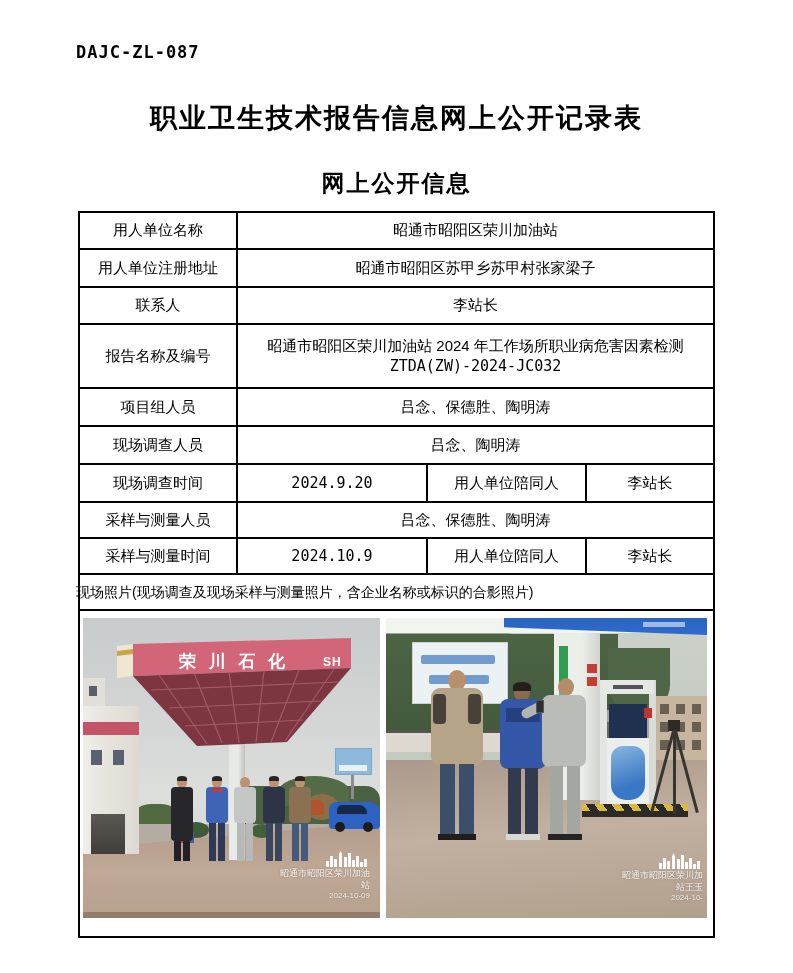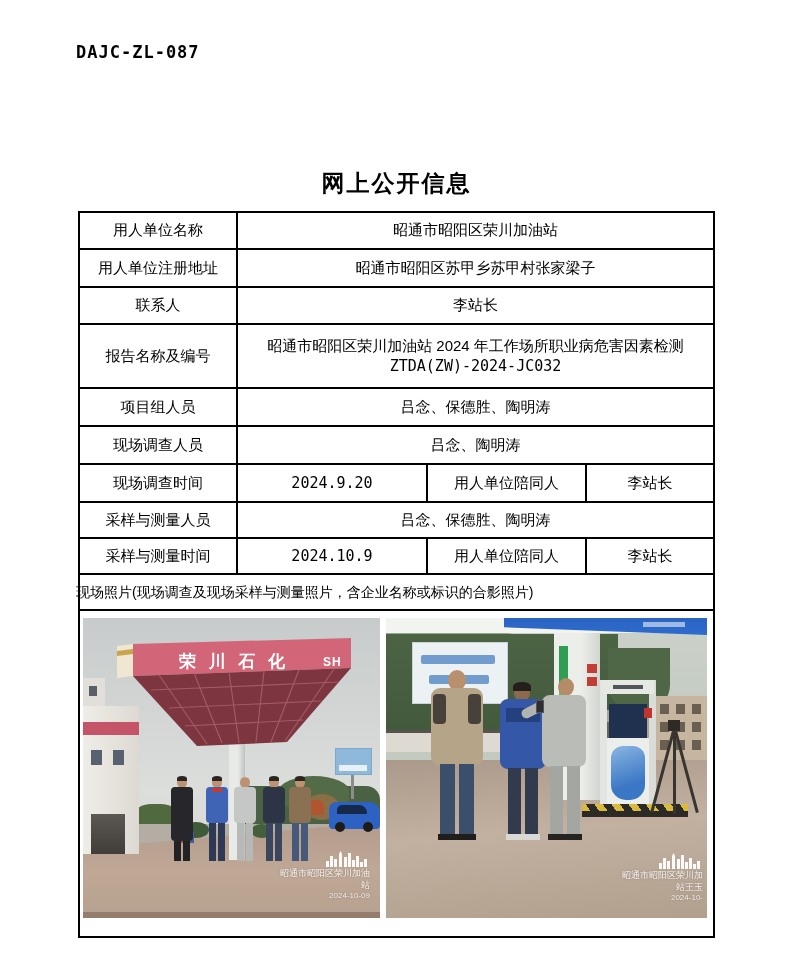--- a/index.html
+++ b/index.html
@@ -173,20 +173,21 @@
     background:linear-gradient(90deg,#a4a6a2 44%,transparent 44% 56%,#a4a6a2 56%); }
   .pg .shoes { position:absolute; left:12px; bottom:0; width:34px; height:6px; background:#262422; }
   .p2-sampler { left:150px; top:82px; width:8px; height:13px; background:#2f2f33; border:1px solid #55555a; }
 </style>
 </head>
 <body>
 
 <div class="page">
 
   <div class="doc-code">DAJC-ZL-087</div>
+  <div class="title">职业卫生技术报告信息网上公开记录表</div>
   <div class="subtitle">网上公开信息</div>
 
   <div class="table">
 
     <div class="row h37">
       <div class="cell c-label">用人单位名称</div>
       <div class="cell c-val">昭通市昭阳区荣川加油站</div>
     </div>
 
     <div class="row h38">

